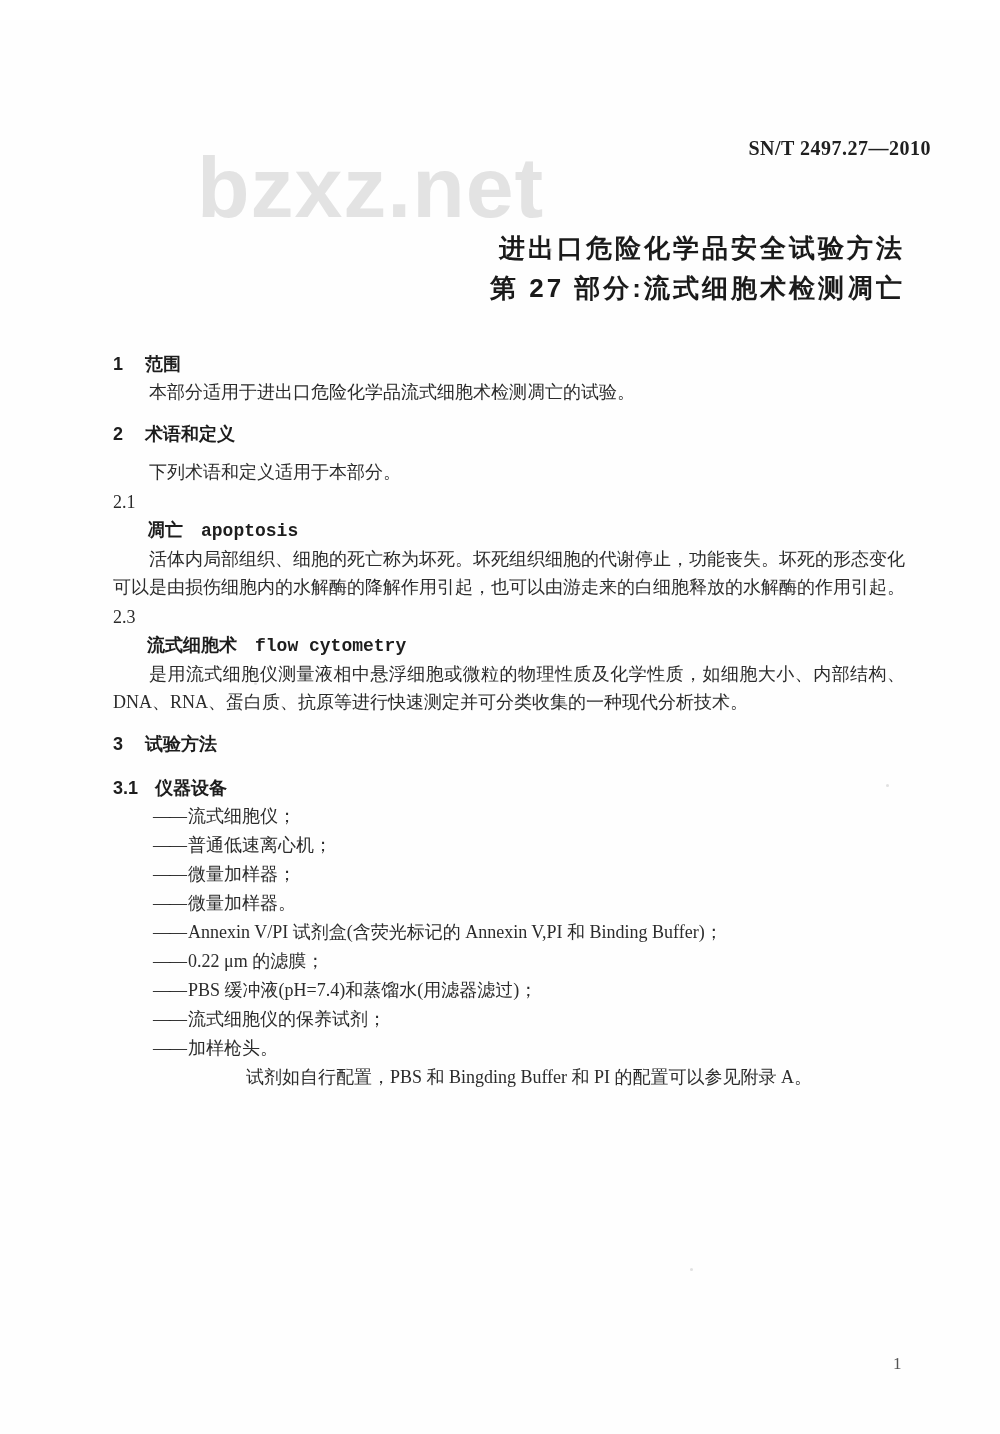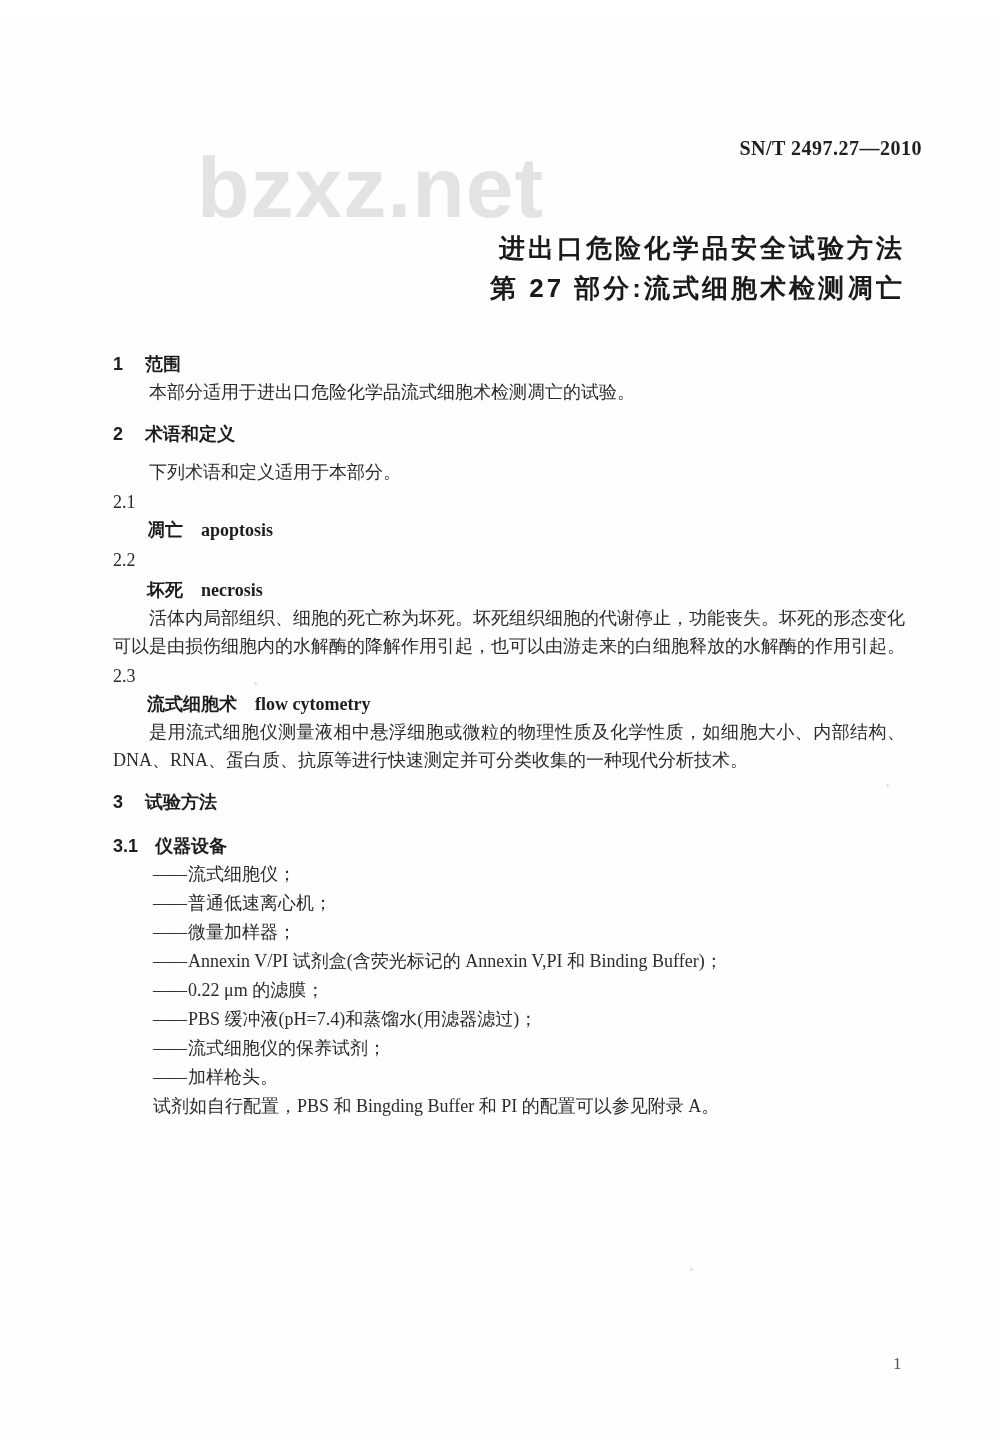--- a/index.html
+++ b/index.html
@@ -8,21 +8,21 @@
     font-family:"Liberation Serif","DejaVu Serif",serif;color:#2d2d2d;
     filter:blur(.3px) contrast(1.02);
     margin-top:20px;
   }
   .watermark{
     position:absolute;top:124px;left:197px;
     font-family:"Liberation Sans","DejaVu Sans",sans-serif;font-weight:bold;
     font-size:86px;line-height:1;color:#e1e1e1;letter-spacing:1px;user-select:none;
   }
   .header-code{
-    position:absolute;top:117px;right:78px;
+    position:absolute;top:117px;right:69px;
     font-size:20px;font-weight:bold;letter-spacing:.5px;color:#222;
   }
   .title-block{
     position:absolute;top:208px;left:113px;width:792px;text-align:right;
     font-family:"Liberation Sans","DejaVu Sans",sans-serif;font-weight:bold;
     font-size:26px;letter-spacing:3px;color:#1c1c1c;line-height:40px;
   }
   .content{
     position:absolute;left:113px;top:0;width:792px;
     font-size:18px;line-height:28px;
@@ -33,25 +33,25 @@
   }
   .sec-h .num{margin-right:22px;}
   .sub-h .num{margin-right:17px;}
   .para{margin:0;text-align:justify;}
   .indent{text-indent:2em;}
   .term-num{line-height:28px;}
   .term-name{
     padding-left:34px;font-weight:bold;line-height:28px;
     font-family:"Liberation Sans","DejaVu Sans",sans-serif;color:#1f1f1f;
   }
-  .term-name .en{margin-left:18px;font-family:Liberation Serif, serif;}
+  .term-name .en{margin-left:18px;font-family:Liberation Mono, monospace;}
   .li{padding-left:40px;line-height:29px;}
   .dash{letter-spacing:-2px;margin-right:3px;}
   .faint{opacity:.3;}
-  .note{padding-left:40px;line-height:28px;margin:0;}
+  .note{padding-left:40px;line-height:28px;margin:0;text-align:center;}
   .page-num{position:absolute;top:1334px;left:893px;font-size:17px;color:#555;}
   .speck{position:absolute;border-radius:50%;background:#9a9a9a;opacity:.3;}
 </style>
 </head>
 <body>
 
 <div class="page">
 
   <div class="watermark">bzxz.net</div>
 
@@ -74,24 +74,20 @@
       <span class="num">2</span>
       <span>术语和定义</span>
     </div>
     <p class="para indent" style="margin-top:10px">下列术语和定义适用于本部分。</p>
 
     <div class="term-num" style="margin-top:2px">2.1</div>
     <div class="term-name">
       <span>凋亡</span><span class="en">apoptosis</span>
     </div>
 
-    <div class="term-num" style="margin-top:2px">2.2</div>
-    <div class="term-name" style="margin-top:2px">
-      <span>坏死</span><span class="en">necrosis</span>
-    </div>
     <p class="para indent">活体内局部组织、细胞的死亡称为坏死。坏死组织细胞的代谢停止，功能丧失。坏死的形态变化可以是由损伤细胞内的水解酶的降解作用引起，也可以由游走来的白细胞释放的水解酶的作用引起。</p>
 
     <div class="term-num" style="margin-top:2px">2.3</div>
     <div class="term-name">
       <span>流式细胞术</span><span class="en">flow cytometry</span>
     </div>
     <p class="para indent">是用流式细胞仪测量液相中悬浮细胞或微粒的物理性质及化学性质，如细胞大小、内部结构、DNA、RNA、蛋白质、抗原等进行快速测定并可分类收集的一种现代分析技术。</p>
 
     <div class="sec-h" style="margin-top:14px">
       <span class="num">3</span>
@@ -104,20 +100,23 @@
     </div>
     <div>
       <div class="li">
         <span class="dash">——</span><span>流式细胞仪；</span>
       </div>
       <div class="li">
         <span class="dash">——</span><span>普通低速离心机；</span>
       </div>
       <div class="li">
         <span class="dash">——</span><span>微量加样器；</span>
+      </div>
+      <div class="li">
+        <span class="dash">——</span><span>微量加样器。</span>
       </div>
     </div>
 
     <div>
       <div class="li">
         <span class="dash">——</span><span>Annexin V/PI 试剂盒(含荧光标记的 Annexin V,PI 和 Binding Buffer)；</span>
       </div>
       <div class="li">
         <span class="dash">——</span><span>0.22 μm 的滤膜；</span>
       </div>

